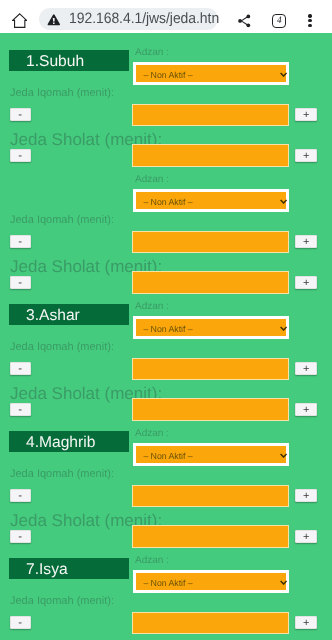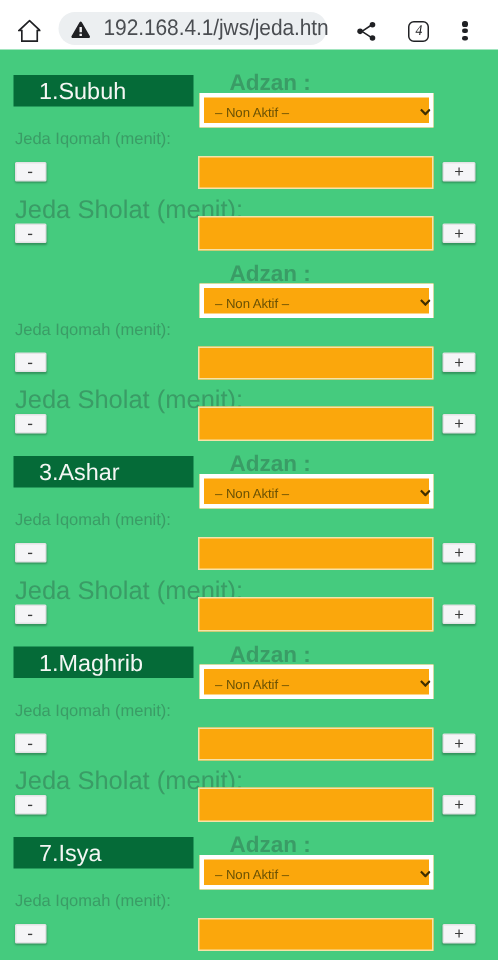--- a/index.html
+++ b/index.html
@@ -16,21 +16,21 @@
   .share-ico{position:absolute;left:236.6px;top:13.8px;width:14.4px;height:13.8px;}
   .tabbox{position:absolute;left:271.5px;top:13.5px;width:14.6px;height:14.6px;border:1.75px solid #202124;border-radius:3.9px;}
   .tabnum{position:absolute;left:0;top:-0.4px;width:100%;height:100%;display:flex;align-items:center;justify-content:center;font-size:10px;color:#202124;font-family:"Liberation Serif",serif;font-style:italic;transform:scaleX(0.92);}
   .kebab{position:absolute;left:308.4px;top:14.2px;width:3.4px;height:12.6px;}
   .kebab i{display:block;width:3.4px;height:3.4px;background:#202124;border-radius:50%;margin-bottom:1.5px;}
 
   
   .page{position:absolute;left:0;top:43.5px;width:332px;height:597px;}
   .sect{position:absolute;left:0;width:332px;height:127px;}
   .hdr{position:absolute;left:9px;top:6.2px;width:119.6px;height:21.8px;background:#056b38;color:#f4f7f4;font-size:15.6px;line-height:23.6px;padding-left:17px;white-space:nowrap;overflow:hidden;}
-  .lblA{position:absolute;left:153px;top:3.9px;font-size:15px;color:#3a9c66;white-space:nowrap;font-weight:bold;}
+  .lblA{position:absolute;left:135px;top:3.9px;font-size:10px;color:#3a9c66;white-space:nowrap;}
   .sel{position:absolute;left:133.2px;top:18.7px;width:156px;height:22.6px;background:#fba70c;border:3px solid #ffffff;}
   .seltxt{position:absolute;left:7.2px;top:5px;font-size:8.8px;color:#6b5205;letter-spacing:-0.05px;white-space:nowrap;}
   .chev{position:absolute;left:143.4px;top:6.9px;width:7.2px;height:5px;}
   .lbl1{position:absolute;left:10px;top:43.3px;font-size:11px;color:#3a9c66;white-space:nowrap;}
   .lbl2{position:absolute;left:10px;top:86.1px;font-size:17px;color:#3a9c66;white-space:nowrap;}
   .minus{position:absolute;left:9.6px;width:21px;height:13.6px;background:#f5f5f7;border:0.8px solid #e3e3e5;border-radius:1px;box-shadow:0 1px 1.5px rgba(0,0,0,.28);}
   .plus{position:absolute;left:295px;width:22.2px;height:13.6px;background:#f5f5f7;border:0.8px solid #e3e3e5;border-radius:1px;box-shadow:0 1px 1.5px rgba(0,0,0,.28);}
   .minus span,.plus span{position:absolute;left:0;top:0.9px;width:100%;height:100%;display:flex;align-items:center;justify-content:center;line-height:1;color:#3b3b3b;}
   .minus span{font-size:11.5px;}
   .plus span{font-size:11px;}
@@ -140,21 +140,21 @@
       <div class="lbl2">Jeda Sholat (menit):</div>
       <div class="minus r2b">
         <span>-</span>
       </div>
       <div class="inp r2"></div>
       <div class="plus r2b">
         <span>+</span>
       </div>
     </div>
     <div class="sect" style="top:381px">
-      <div class="hdr">1.Maghrib</div>
+      <div class="hdr">4.Maghrib</div>
       <div class="lblA">Adzan :</div>
       <div class="sel">
         <div class="seltxt">– Non Aktif –</div>
         <svg class="chev" viewBox="0 0 12 8">
           <path d="M1 1.4 L6 6.6 L11 1.4" fill="none" stroke="#3f2e00" stroke-width="2.4"></path>
         </svg>
       </div>
       <div class="lbl1">Jeda Iqomah (menit):</div>
       <div class="minus r1b">
         <span>-</span>

